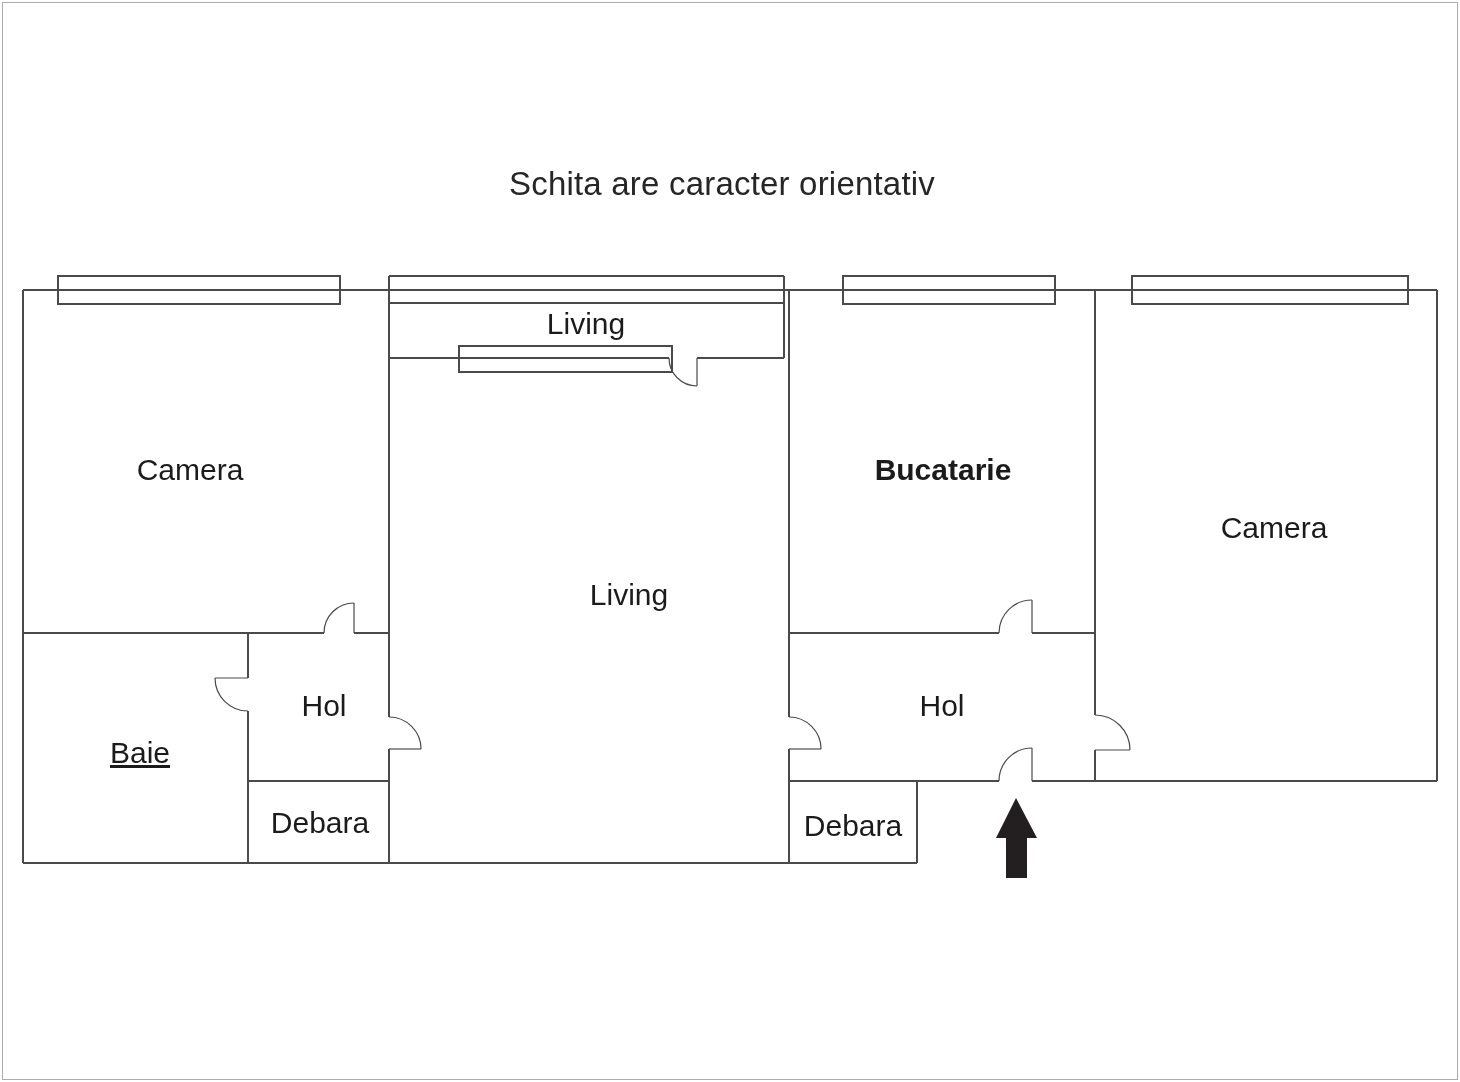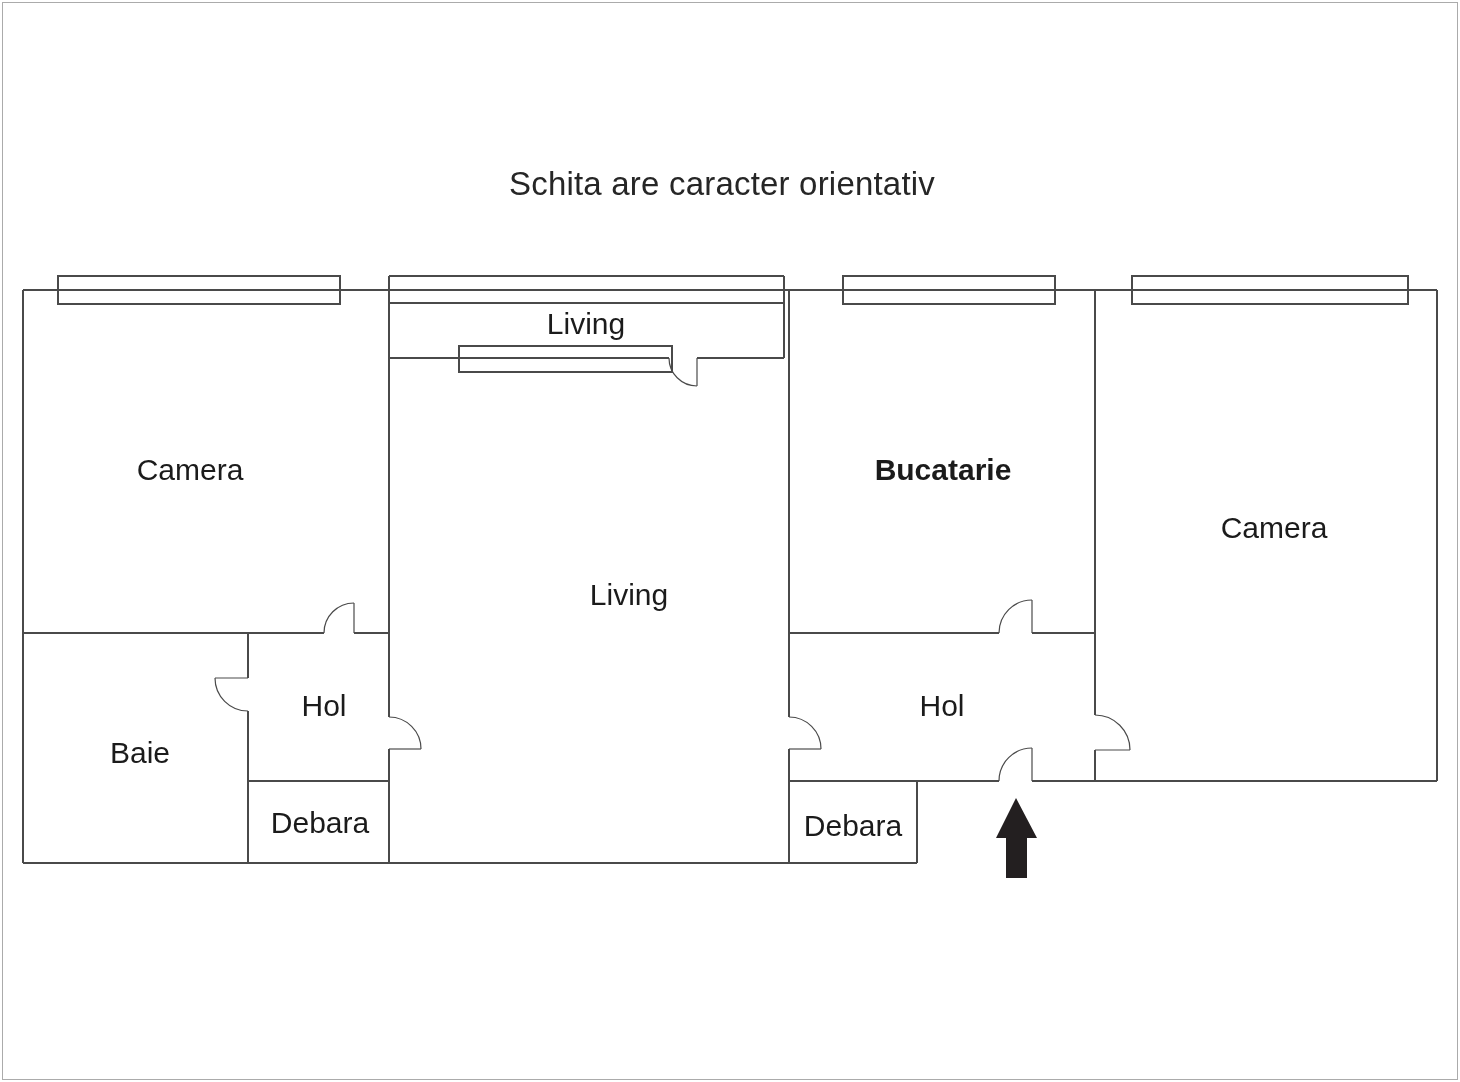--- a/index.html
+++ b/index.html
@@ -127,19 +127,19 @@
     <polygon points="1016,798 1037,838 1027,838 1027,878 1006,878 1006,838 996,838" fill="#231f20"></polygon>
   </svg>
 
   <div class="page-title">Schita are caracter orientativ</div>
 
   <div class="room-label" style="left:190px;  top:470px;">Camera</div>
   <div class="room-label" style="left:586px;  top:324px;">Living</div>
   <div class="room-label" style="left:581px;  top:595px;margin-left:48px;">Living</div>
   <div class="room-label" style="left:943px;  top:470px;font-weight:bold;">Bucatarie</div>
   <div class="room-label" style="left:1274px; top:528px;">Camera</div>
-  <div class="room-label" style="left:140px;  top:753px;">Baie</div>
+  <div class="room-label" style="left:140px;  top:753px;text-decoration:underline;">Baie</div>
   <div class="room-label" style="left:324px;  top:706px;">Hol</div>
   <div class="room-label" style="left:320px;  top:823px;">Debara</div>
   <div class="room-label" style="left:942px;  top:706px;">Hol</div>
   <div class="room-label" style="left:853px;  top:826px;">Debara</div>
 
 </div>
 
 </body></html>

